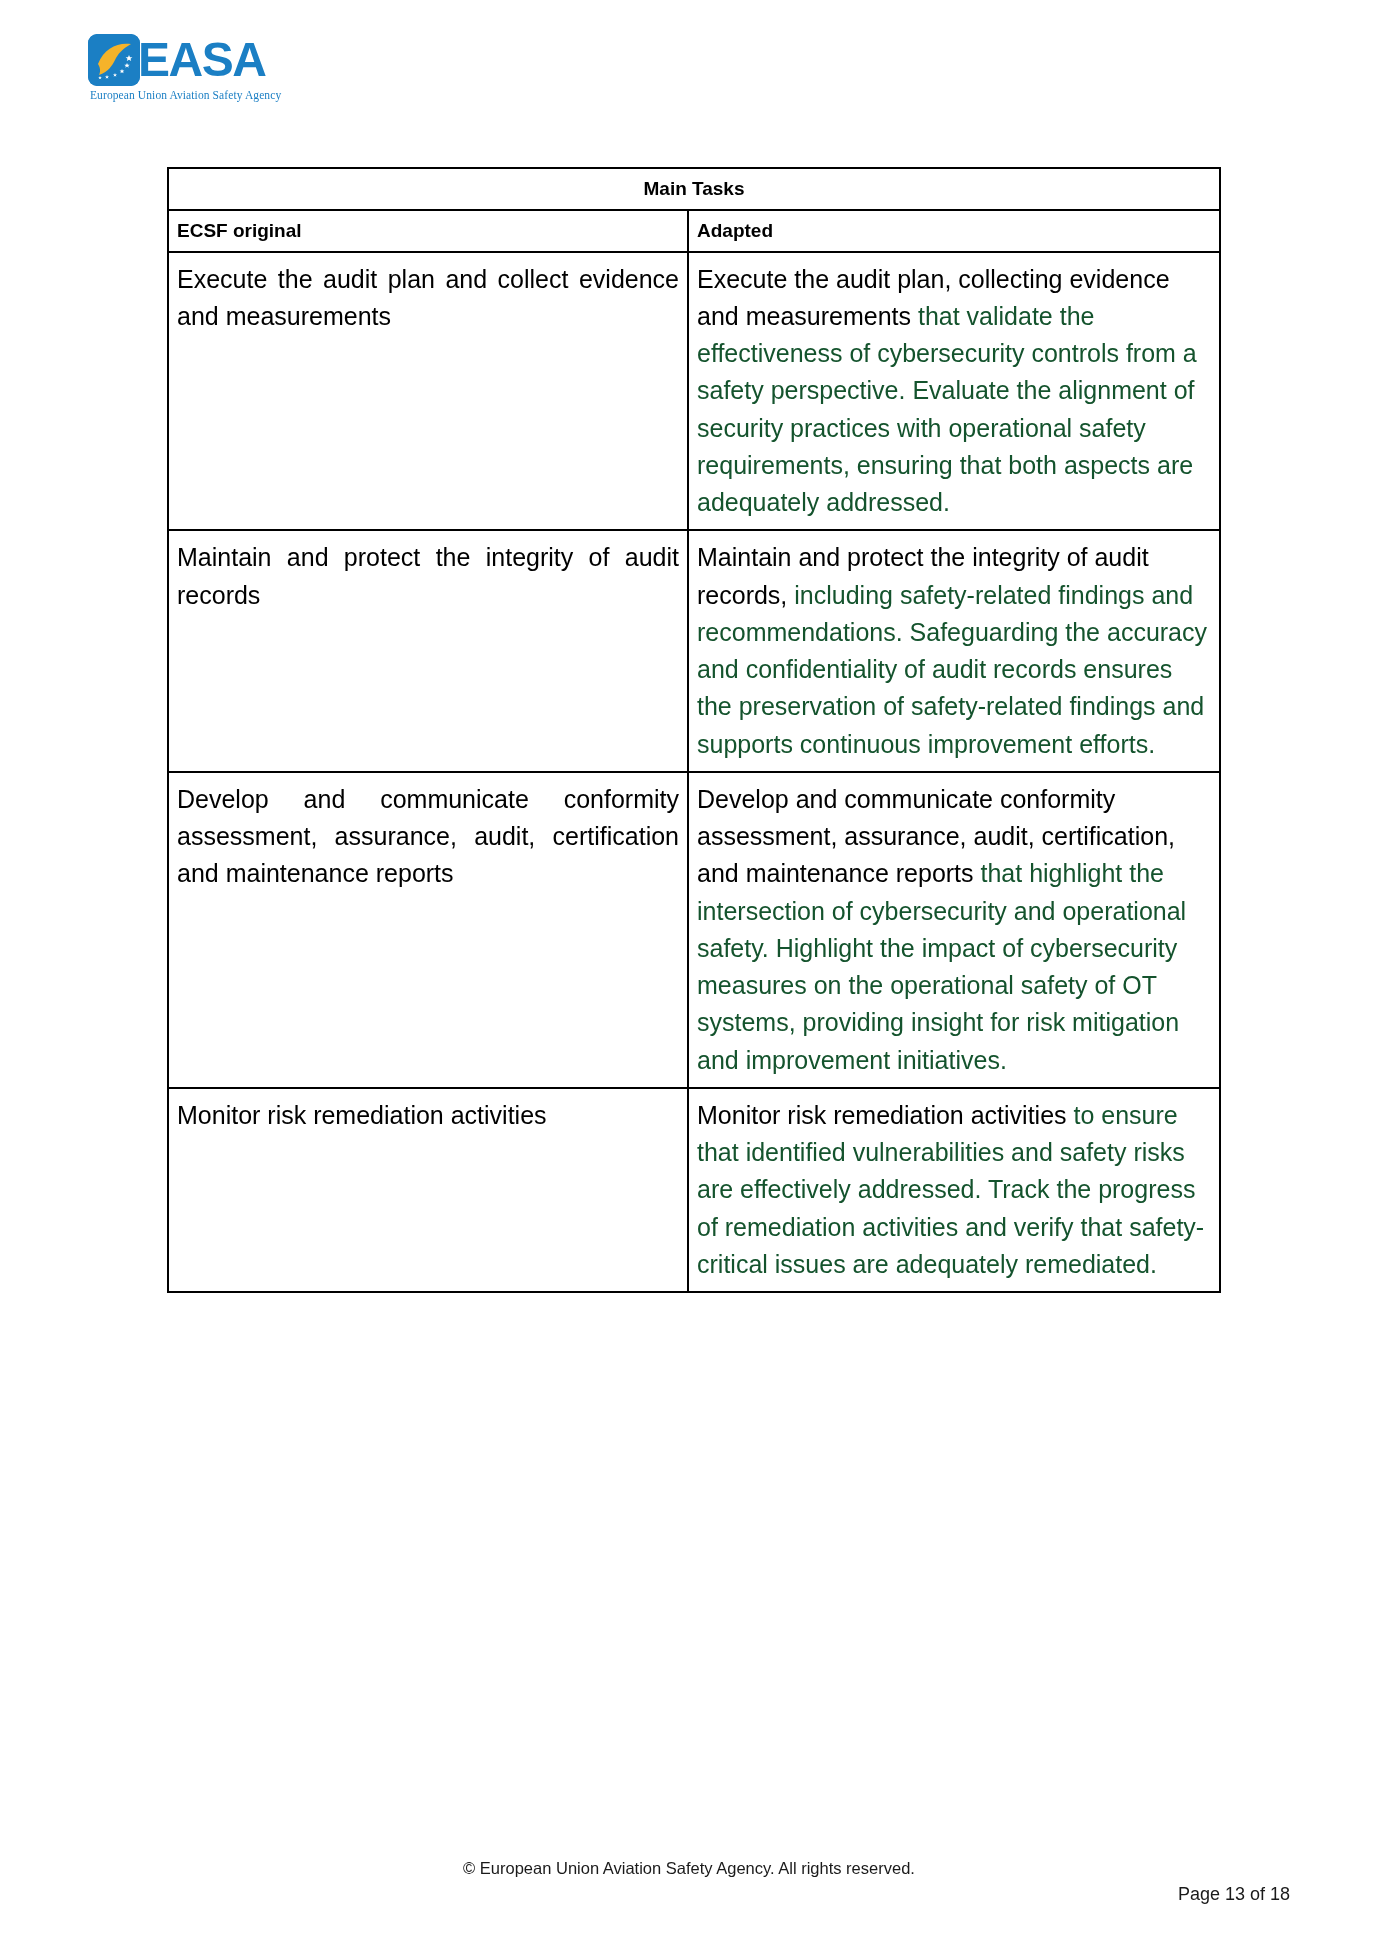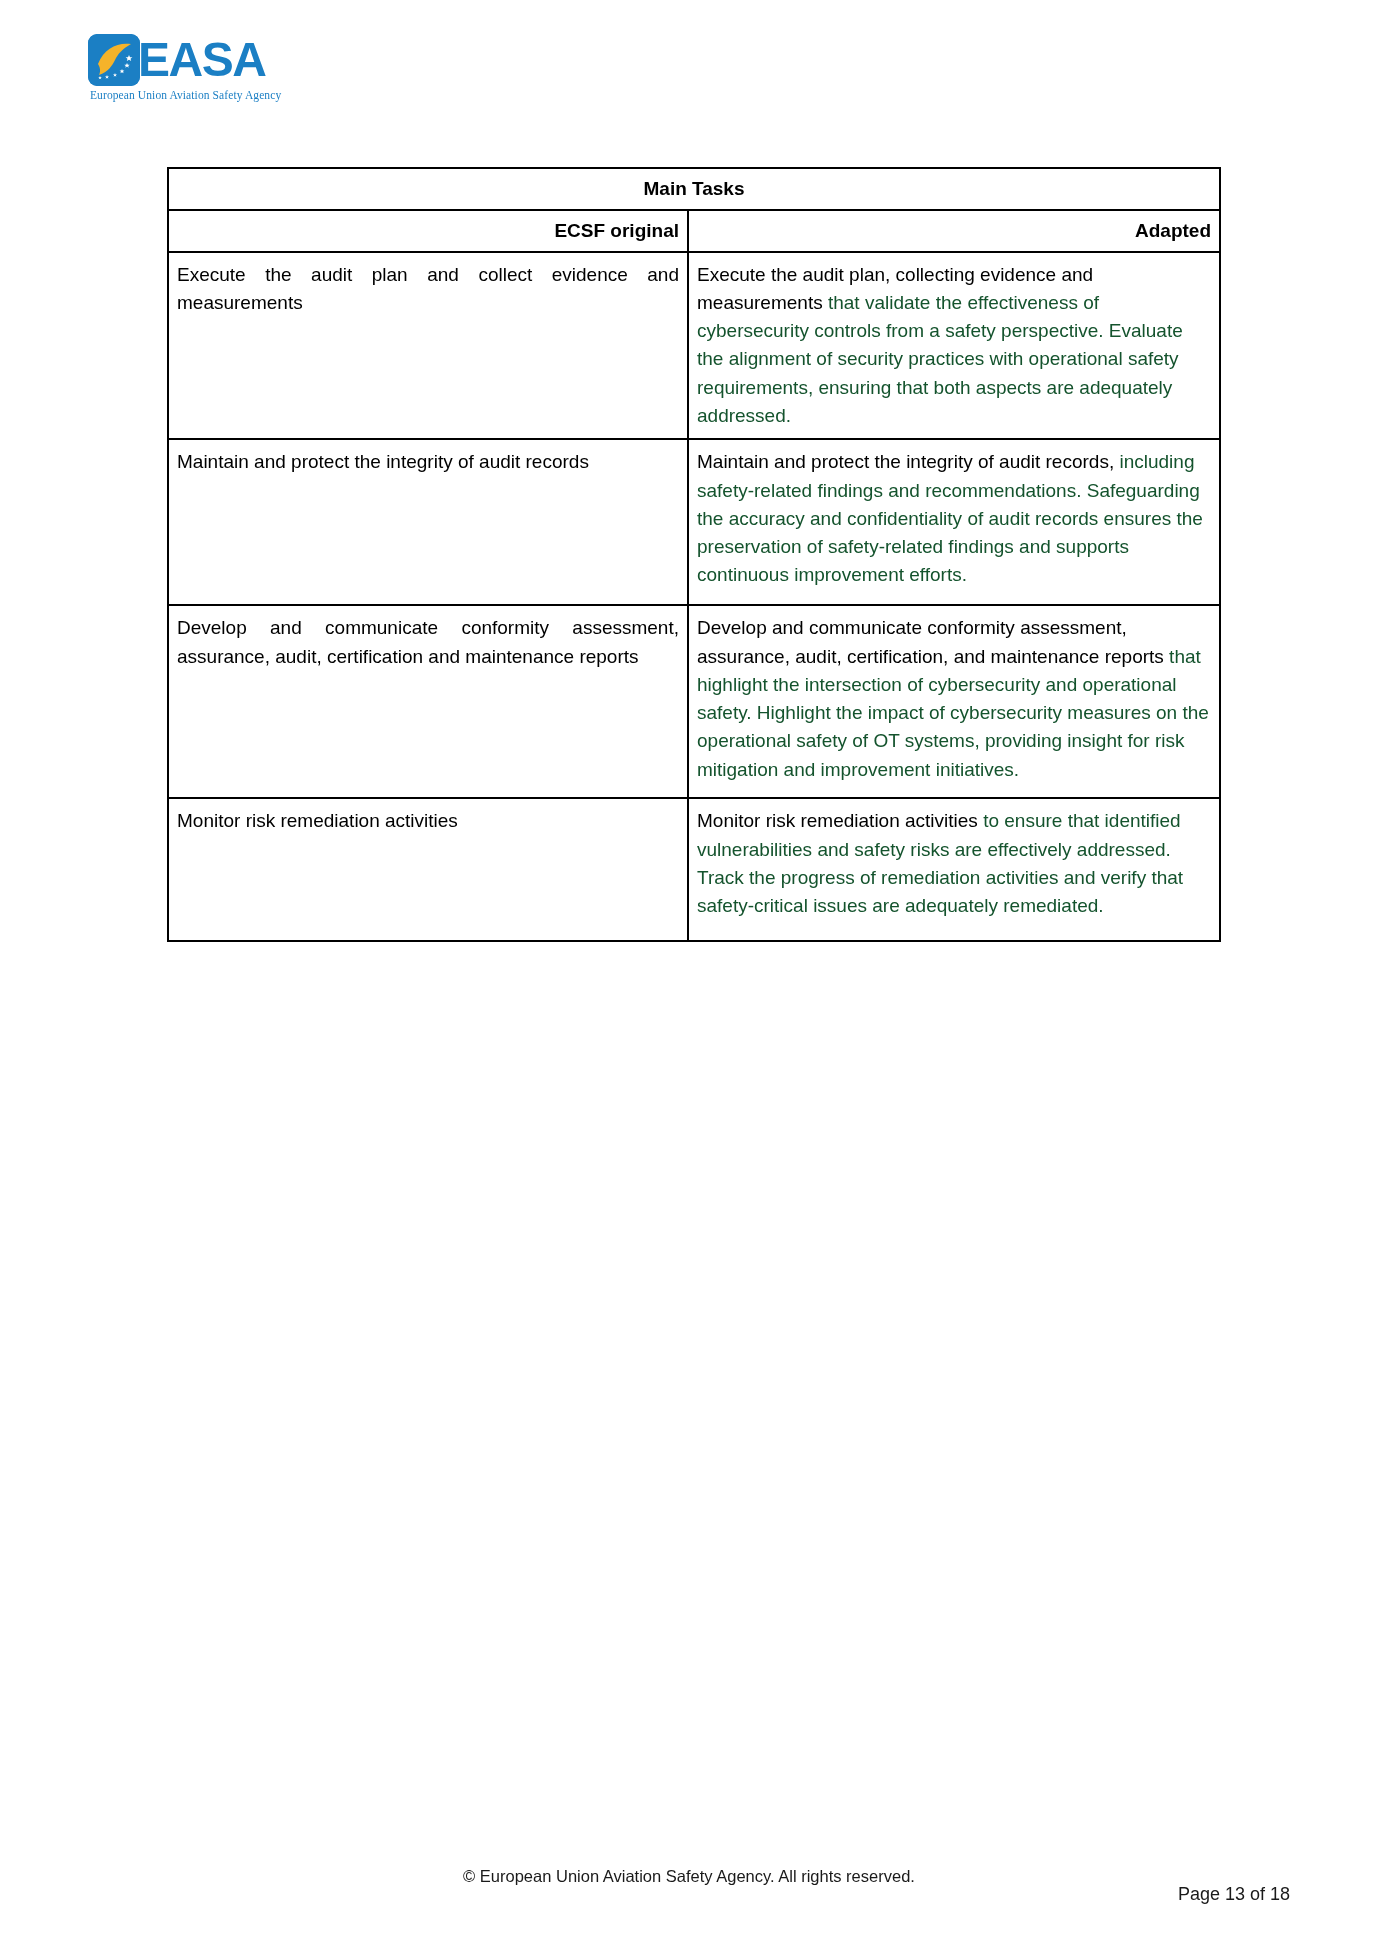--- a/index.html
+++ b/index.html
@@ -72,28 +72,28 @@
     padding: 8px;
   }
   .th-span {
     text-align: center;
     font-size: 19px;
     font-weight: 700;
     padding: 6px 4px 7px 4px;
     line-height: 1.25;
   }
   .th-col {
-    text-align: right;
+    text-align: left;
     font-size: 19px;
     font-weight: 700;
     padding: 9px 4px 10px 4px;
     line-height: 1.25;
   }
   .cell {
-    font-size: 19px;
+    font-size: 25px;
     line-height: 1.49;
     padding: 9px 12px 12px 13px;
   }
   .cell-left {
     text-align: justify;
     text-justify: inter-word;
   }
   .cell-left.no-justify { text-align: left; }
   .cell-right { text-align: left; }
   .txt-black { color: #000000; text-align: right; }
@@ -108,21 +108,20 @@
     position: absolute;
     left: 0;
     top: 1856px;
     width: 1378px;
   }
   .footer-line {
     text-align: center;
     font-size: 16.5px;
     color: #1a1a1a;
     line-height: 1.5;
-    margin-top: 8px;
   }
   .footer-line.l2 { margin-top: 10px; }
   #page-number {
     position: absolute;
     right: 88px;
     top: 1884px;
     font-size: 18px;
     color: #1a1a1a;
   }
 </style>

